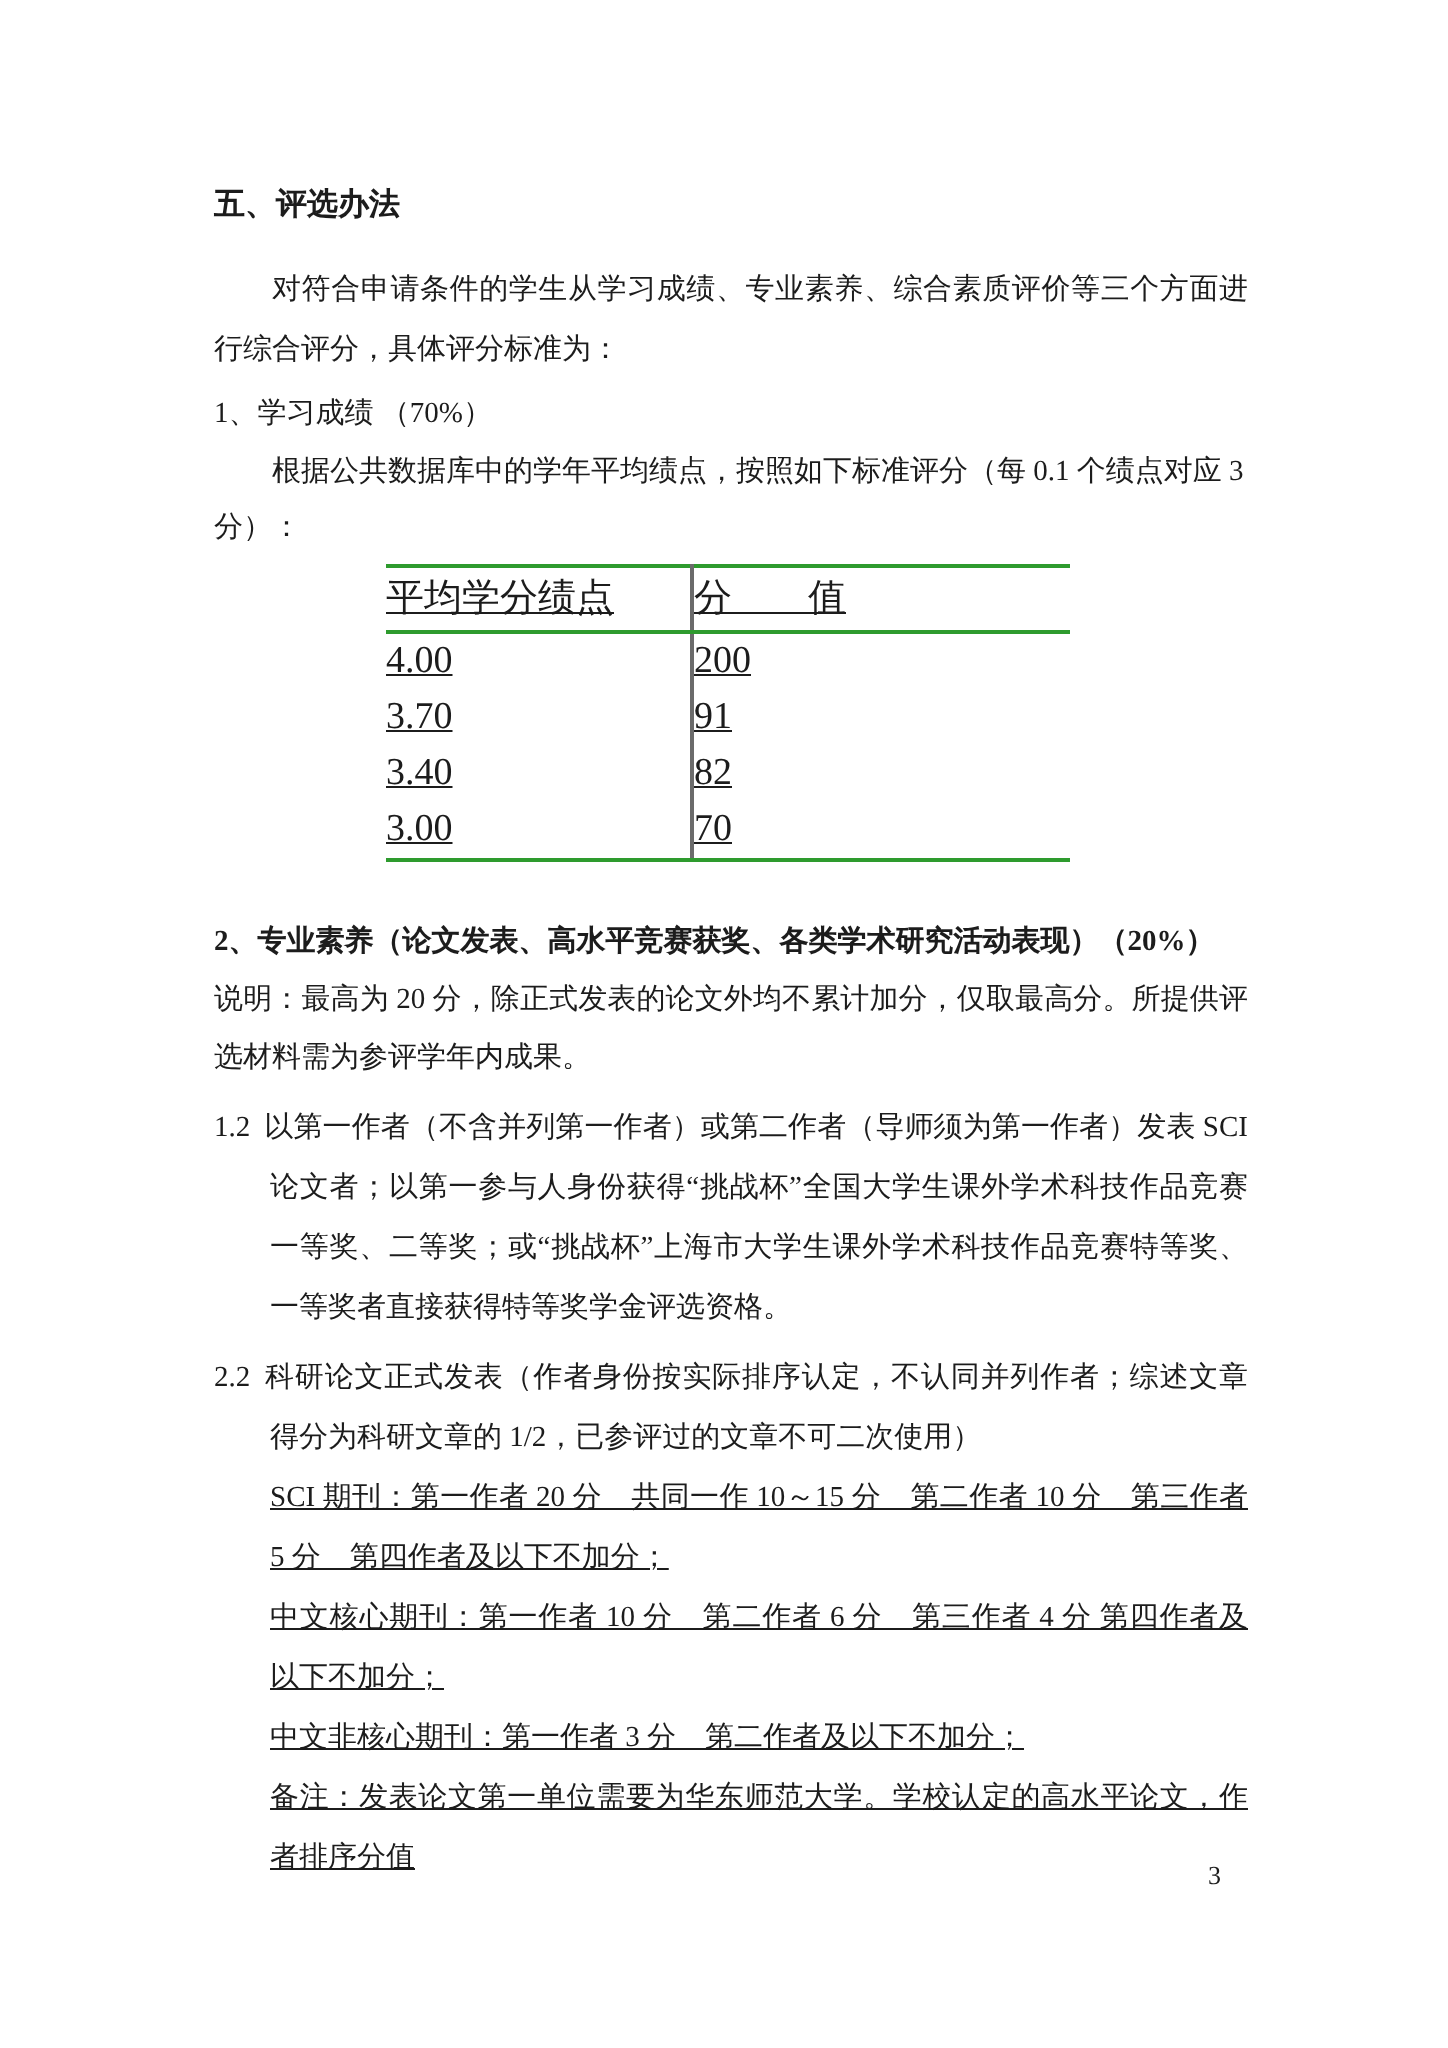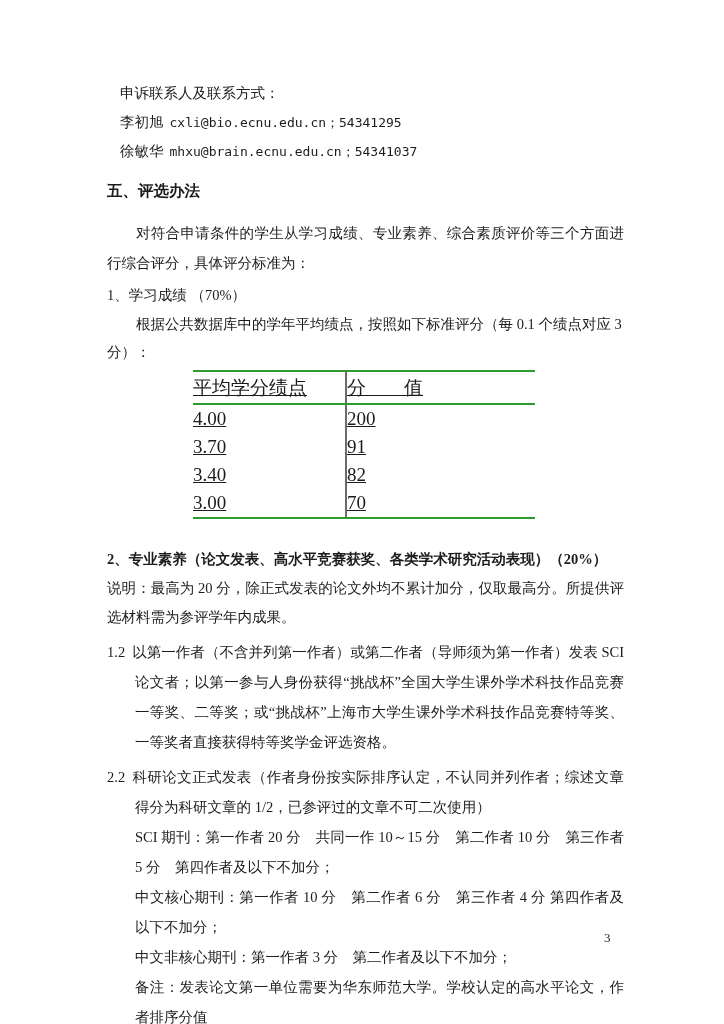--- a/index.html
+++ b/index.html
@@ -80,43 +80,35 @@
     padding-left: 28px;
     text-indent: -28px;
     text-align: justify;
     line-height: 30px;
   }
   .num-item .item-num { margin-right: 7px; }
   .scoring-line {
     margin: 0 0 0 28px;
     text-align: justify;
     line-height: 30px;
+    text-decoration: underline;
   }
   .page-number {
     position: absolute;
     top: 928px;
     left: 604px;
     font-size: 13px;
     line-height: 20px;
   }
 </style>
 </head>
 <body>
 
 <div class="page" style="--green:#2e9b2e;">
 
-  <div class="contact-block">
-    <div class="contact-heading">申诉联系人及联系方式：</div>
-    <div class="contact-line">
-      <span class="contact-name">李初旭</span><span class="contact-detail">cxli@bio.ecnu.edu.cn；54341295</span>
-    </div>
-    <div class="contact-line">
-      <span class="contact-name">徐敏华</span><span class="contact-detail">mhxu@brain.ecnu.edu.cn；54341037</span>
-    </div>
-  </div>
 
   <div class="h-major">五、评选办法</div>
 
   <p class="intro-para">对符合申请条件的学生从学习成绩、专业素养、综合素质评价等三个方面进行综合评分，具体评分标准为：</p>
 
   <div class="h-sub">1、学习成绩 （70%）</div>
 
   <p class="lead-line">根据公共数据库中的学年平均绩点，按照如下标准评分（每 0.1 个绩点对应 3 分）：</p>
 
   <table class="gpa-table">

